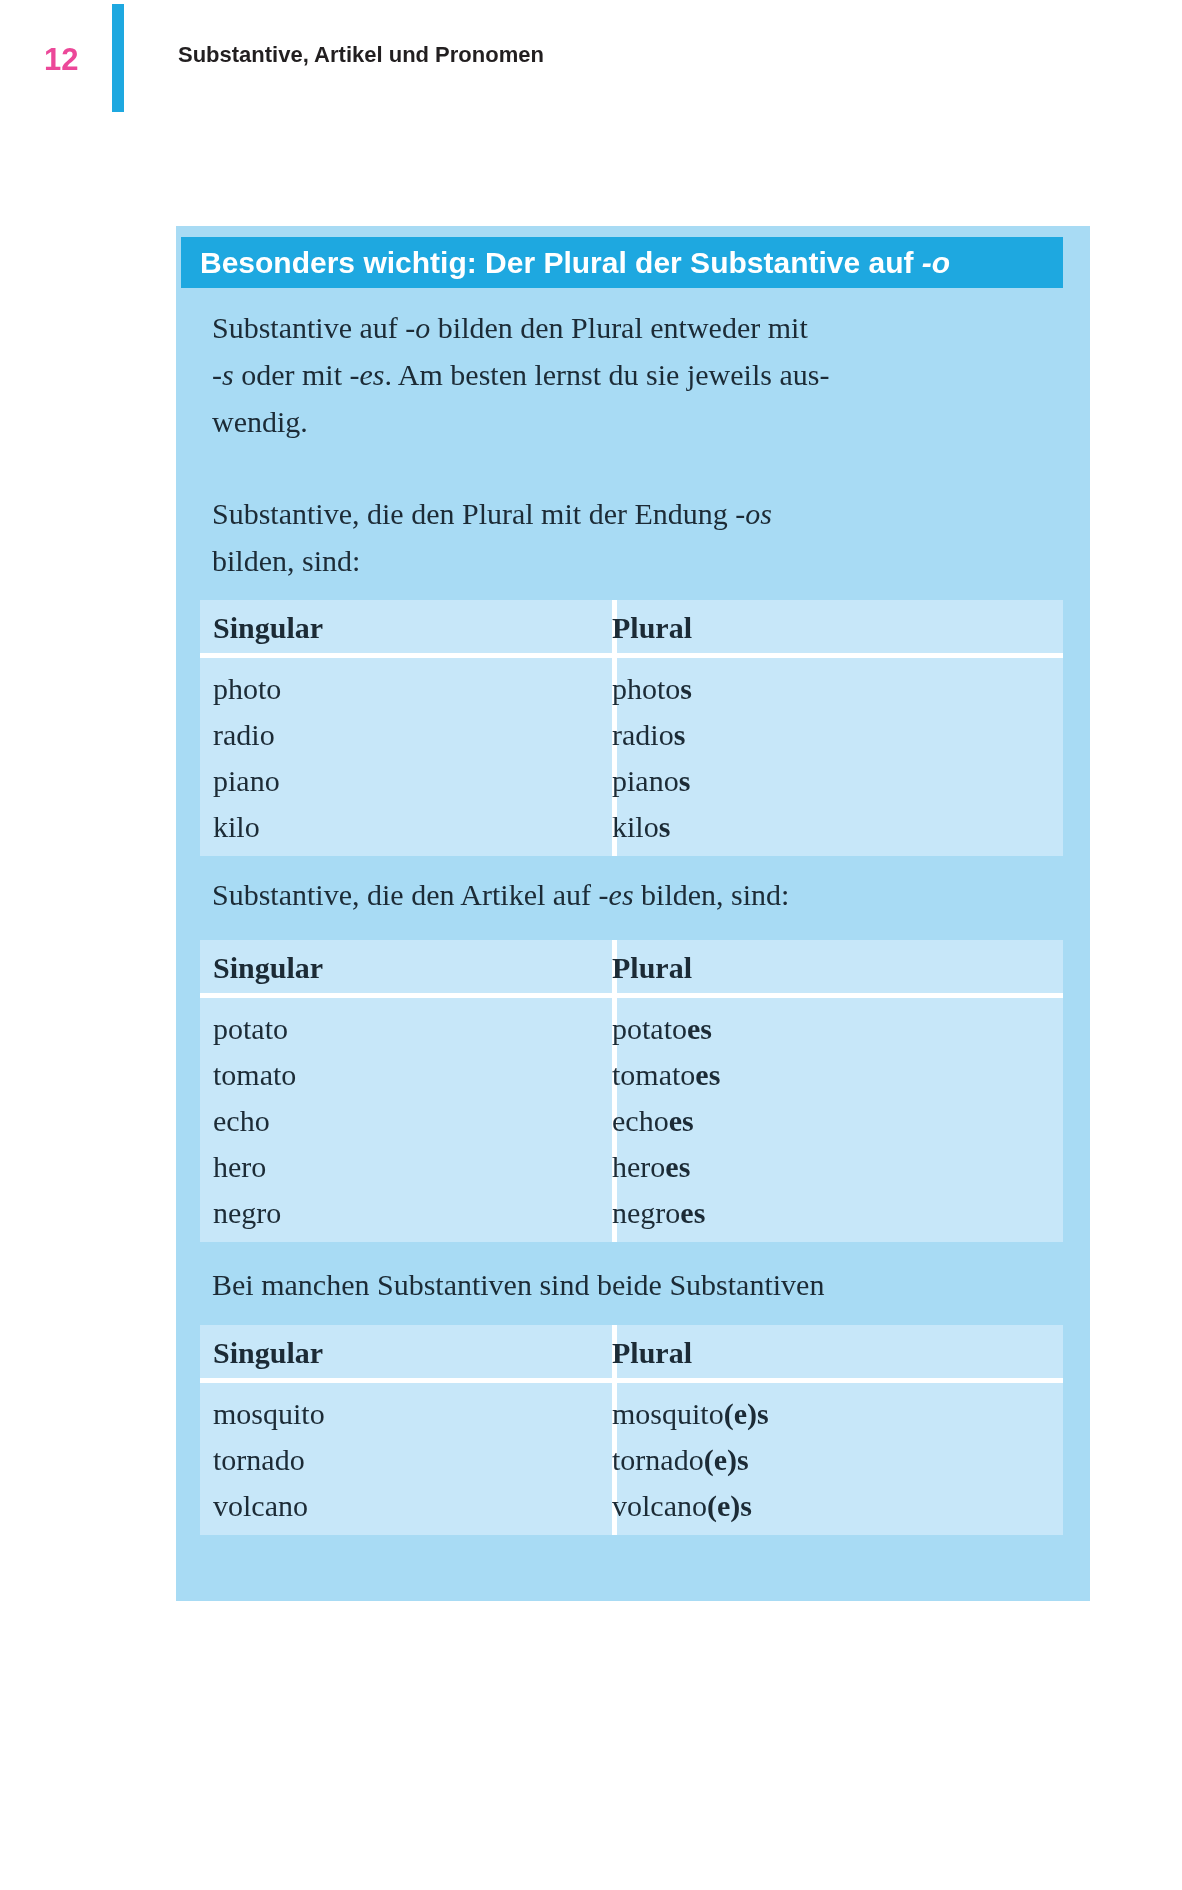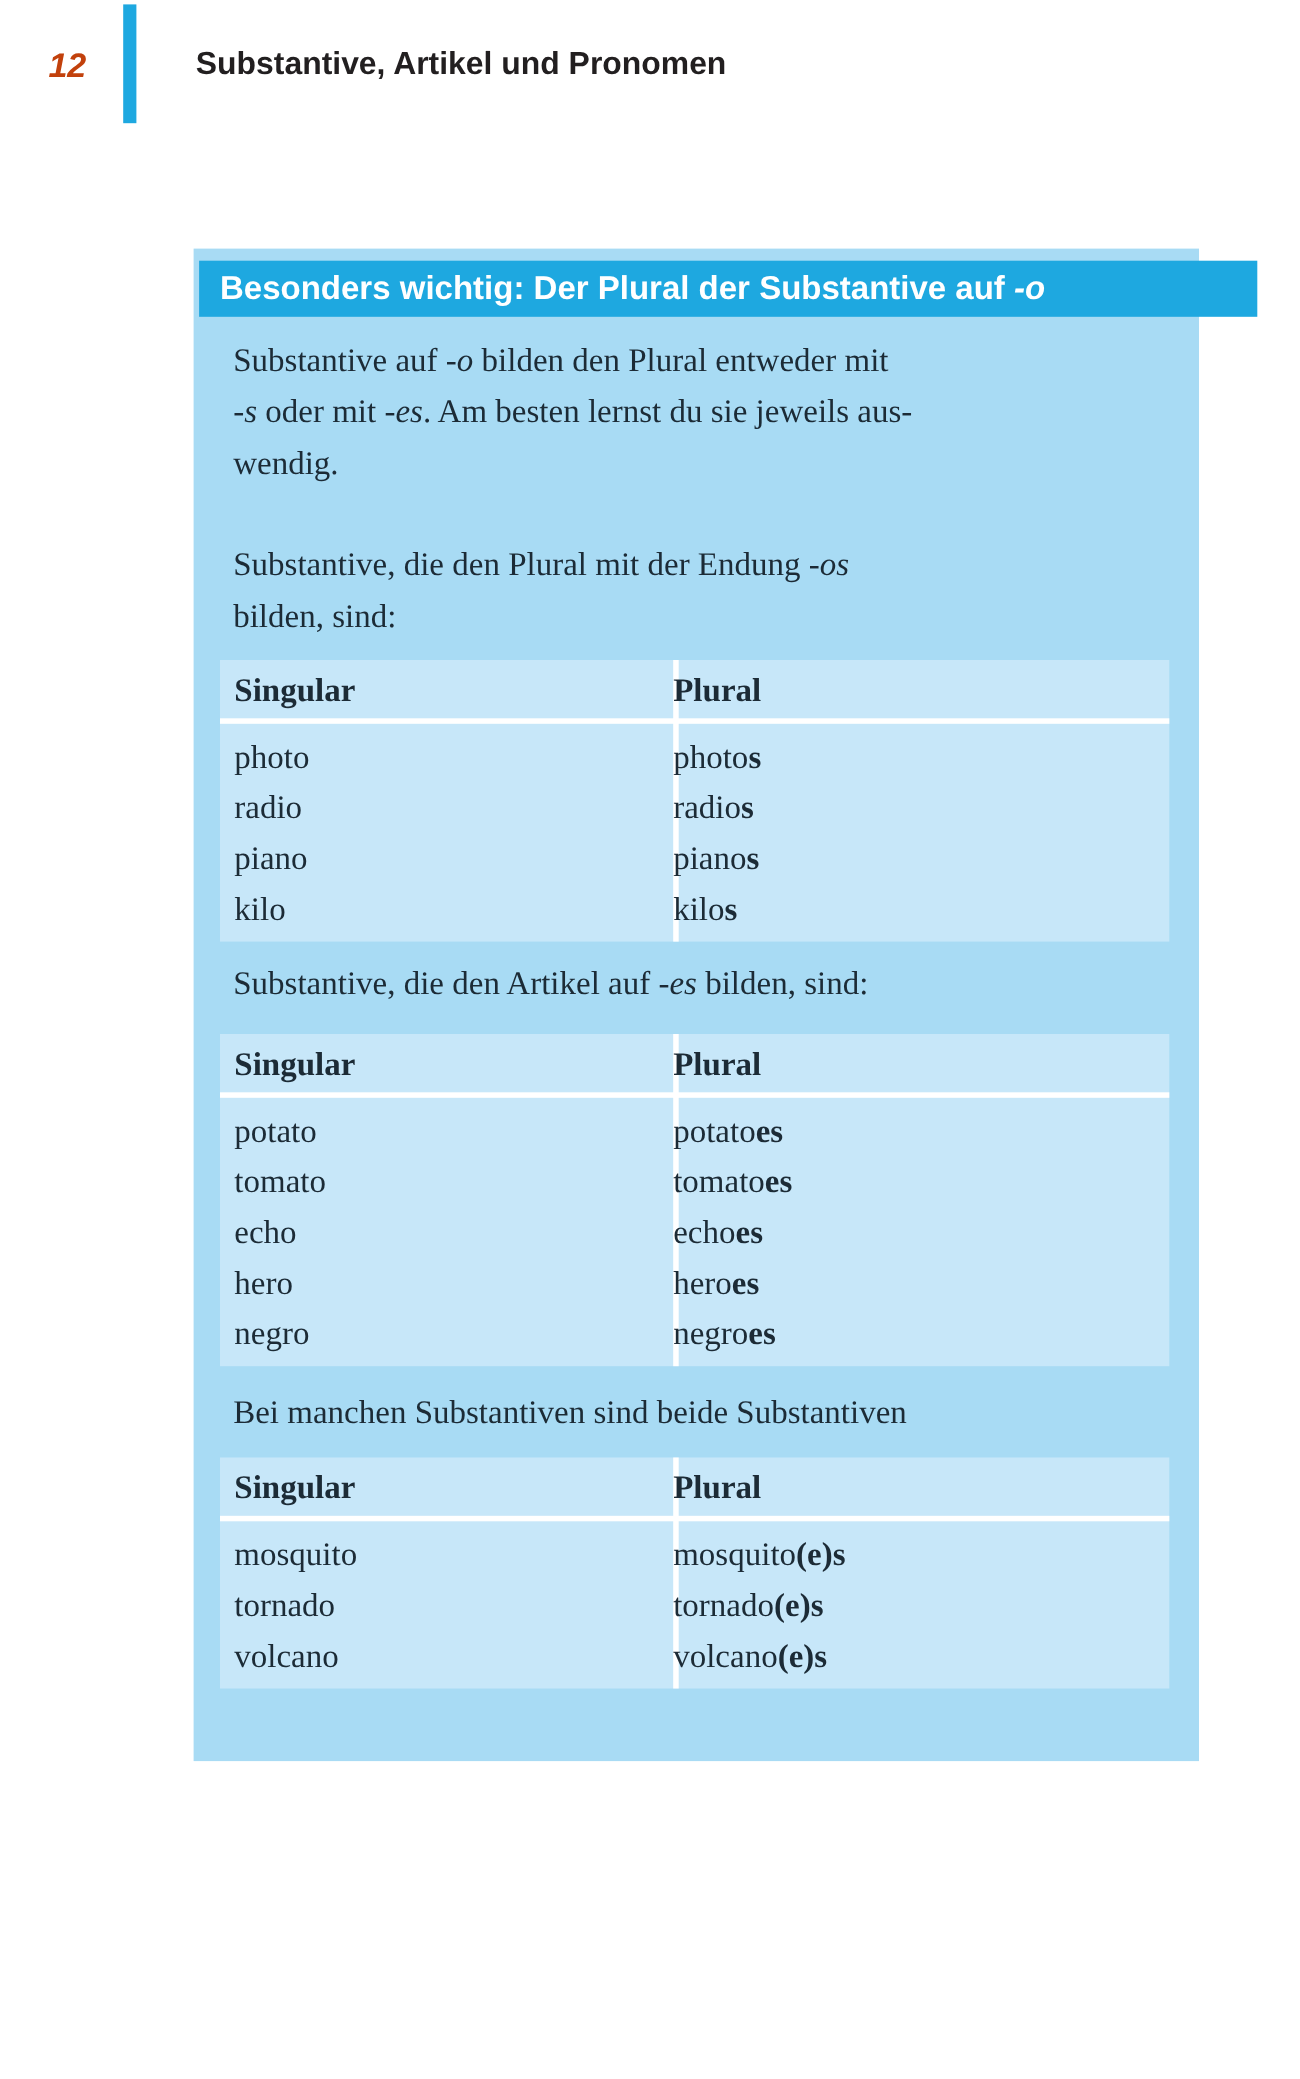--- a/index.html
+++ b/index.html
@@ -5,31 +5,31 @@
   html,body{margin:0;padding:0;background:#ffffff;}
   .page{
     position:relative;width:1182px;height:1890px;background:#ffffff;
     font-family:"Liberation Serif",serif;color:#1c2b36;overflow:hidden;
   }
   .it{font-style:italic;}
   .bd{font-weight:bold;}
   
   .page-num{
     position:absolute;left:44px;top:42px;
-    font-family:"Liberation Sans",sans-serif;font-weight:bold;font-size:31px;color:#c2410c;font-style:italic;
+    font-family:"Liberation Sans",sans-serif;font-weight:bold;font-size:31px;color:#ec4899;
   }
   .top-bar{position:absolute;left:112px;top:4px;width:12px;height:108px;background:#1ea8e0;}
   .chapter{
     position:absolute;left:178px;top:42px;margin:0;
-    font-family:"Liberation Sans",sans-serif;font-weight:bold;font-size:29px;color:#221f20;
+    font-family:"Liberation Sans",sans-serif;font-weight:bold;font-size:22px;color:#221f20;
   }
   
   .panel{position:absolute;left:176px;top:226px;width:914px;height:1375px;background:#a8dbf4;}
   .panel-title{
-    margin:11px 0 0 5px;width:962px;height:51px;line-height:51px;padding-left:19px;
+    margin:11px 0 0 5px;width:882px;height:51px;line-height:51px;padding-left:19px;
     box-sizing:border-box;background:#1ea8e0;color:#ffffff;
     font-family:"Liberation Sans",sans-serif;font-weight:bold;font-size:30px;white-space:nowrap;
   }
   .panel-body{padding:16px 0 0 24px;}
   .para{font-size:30px;line-height:47px;margin:12px;}
   .tline{white-space:nowrap;}
   .para.p1{margin-top:0;}
   .para.p2{margin-top:45px;}
   .para.p3{margin-top:15px;}
   .para.p4{margin-top:19px;}

